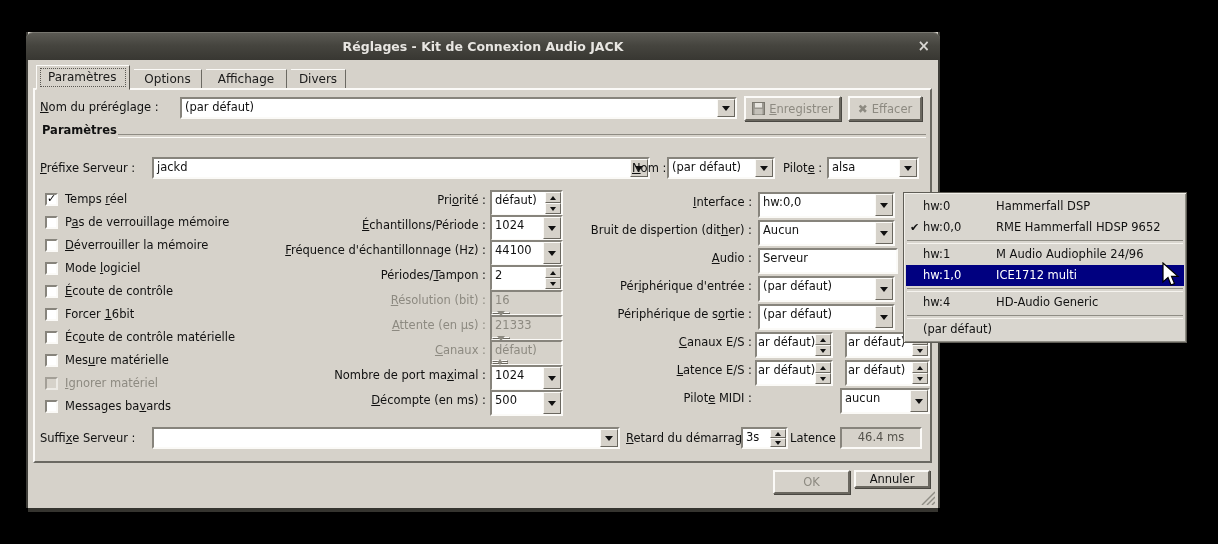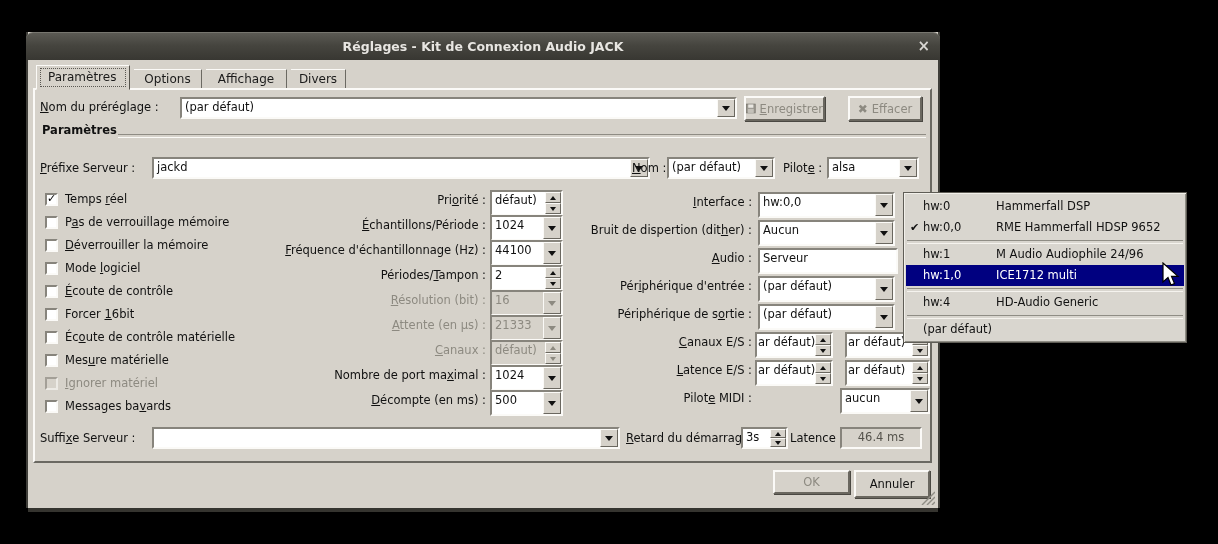--- a/index.html
+++ b/index.html
@@ -26,21 +26,21 @@
   
   .lbl{position:absolute;font-size:11.5px;color:#111;white-space:nowrap;line-height:22px;z-index:2;}
   .rlbl{text-align:right;line-height:21px;}
   .dis-t{color:#8d8a81 !important;}
   u{text-decoration:underline;}
   
   .fld{position:absolute;box-sizing:border-box;height:22px;background:#fff;display:flex;z-index:2;
        border:2px solid;border-color:#87847c #fbfaf7 #fbfaf7 #87847c;}
   .h21{height:26px;}
   .fld .val{flex:1;font-size:11.5px;line-height:17px;padding:0 3px;white-space:nowrap;overflow:hidden;color:#111;}
-  .fld.disf{background:#d6d2ca;}
+  .fld.disf{background:#d6d2ca;flex-direction:column;}
   .fld.disf .val{color:#8d8a81;}
   .cbtn{width:16px;align-self:stretch;background:#d6d2ca;position:relative;
         border:1px solid;border-color:#fbfaf7 #6a675f #6a675f #fbfaf7;}
   .tri-d{position:absolute;left:50%;top:50%;margin:-2px 0 0 -4px;width:0;height:0;
          border-left:4px solid transparent;border-right:4px solid transparent;border-top:5px solid #111;}
   .disf .tri-d{border-top-color:#8d8a81;}
   .sbtns{width:16px;align-self:stretch;display:flex;flex-direction:column;}
   .sb{flex:1;background:#d6d2ca;position:relative;border:1px solid;border-color:#fbfaf7 #6a675f #6a675f #fbfaf7;}
   .tri-u{position:absolute;left:50%;top:50%;margin:-2px 0 0 -3px;width:0;height:0;
          border-left:3px solid transparent;border-right:3px solid transparent;border-bottom:4px solid #111;}
@@ -97,21 +97,21 @@
 
   <div class="tabpage"></div>
 
   <div class="lbl" style="left:12px;top:64px"><u>N</u>om du préréglage :</div>
   <div class="fld" style="left:152px;top:65px;width:557px">
     <span class="val">(par défaut)</span>
     <span class="cbtn">
         <i class="tri-d"></i>
       </span>
   </div>
-  <div class="push disd" style="left:716px;top:64px;width:81px;height:25px">
+  <div class="push disd" style="left:716px;top:64px;width:97px;height:25px">
     <svg width="13" height="13" viewBox="0 0 13 13">
         <rect x="0.5" y="0.5" width="12" height="12" fill="#9a978f" stroke="#7b786f"></rect>
         <rect x="3" y="1" width="7" height="4.5" fill="#e8e6e0"></rect>
         <rect x="2.5" y="7" width="8" height="5.5" fill="#c4c1b9"></rect>
       </svg>
     <span><u>E</u>nregistrer</span>
   </div>
   <div class="push disd" style="left:820px;top:64px;width:74px;height:25px">
     <span style="color:#8d8a81;font-size:12px">✖</span>
     <span>Effacer</span>
@@ -383,21 +383,21 @@
           <i class="tri-ds"></i>
         </span>
       </span>
     </div>
   <div class="lbl" style="left:762px;top:395px">Latence :</div>
   <div class="fld ro" style="left:812px;top:395px;width:82px">
     <span class="val">46.4 ms</span>
     </div>
 
   <div class="push disd" style="left:745px;top:438px;width:77px;height:24px">OK</div>
-  <div class="push" style="left:826px;top:438px;width:76px;height:28px">Annuler</div>
+  <div class="push" style="left:826px;top:438px;width:76px;height:18px">Annuler</div>
 
   <svg class="grip" width="17" height="16" viewBox="0 0 17 16">
     <line x1="4" y1="16" x2="17" y2="3" stroke="#8f8d85" stroke-width="1.4"></line>
     <line x1="9" y1="16" x2="17" y2="8" stroke="#8f8d85" stroke-width="1.4"></line>
     <line x1="14" y1="16" x2="17" y2="13" stroke="#8f8d85" stroke-width="1.4"></line>
   </svg>
 </div>
 
 <div class="menu">
   <div class="mi" style="top:3px">

